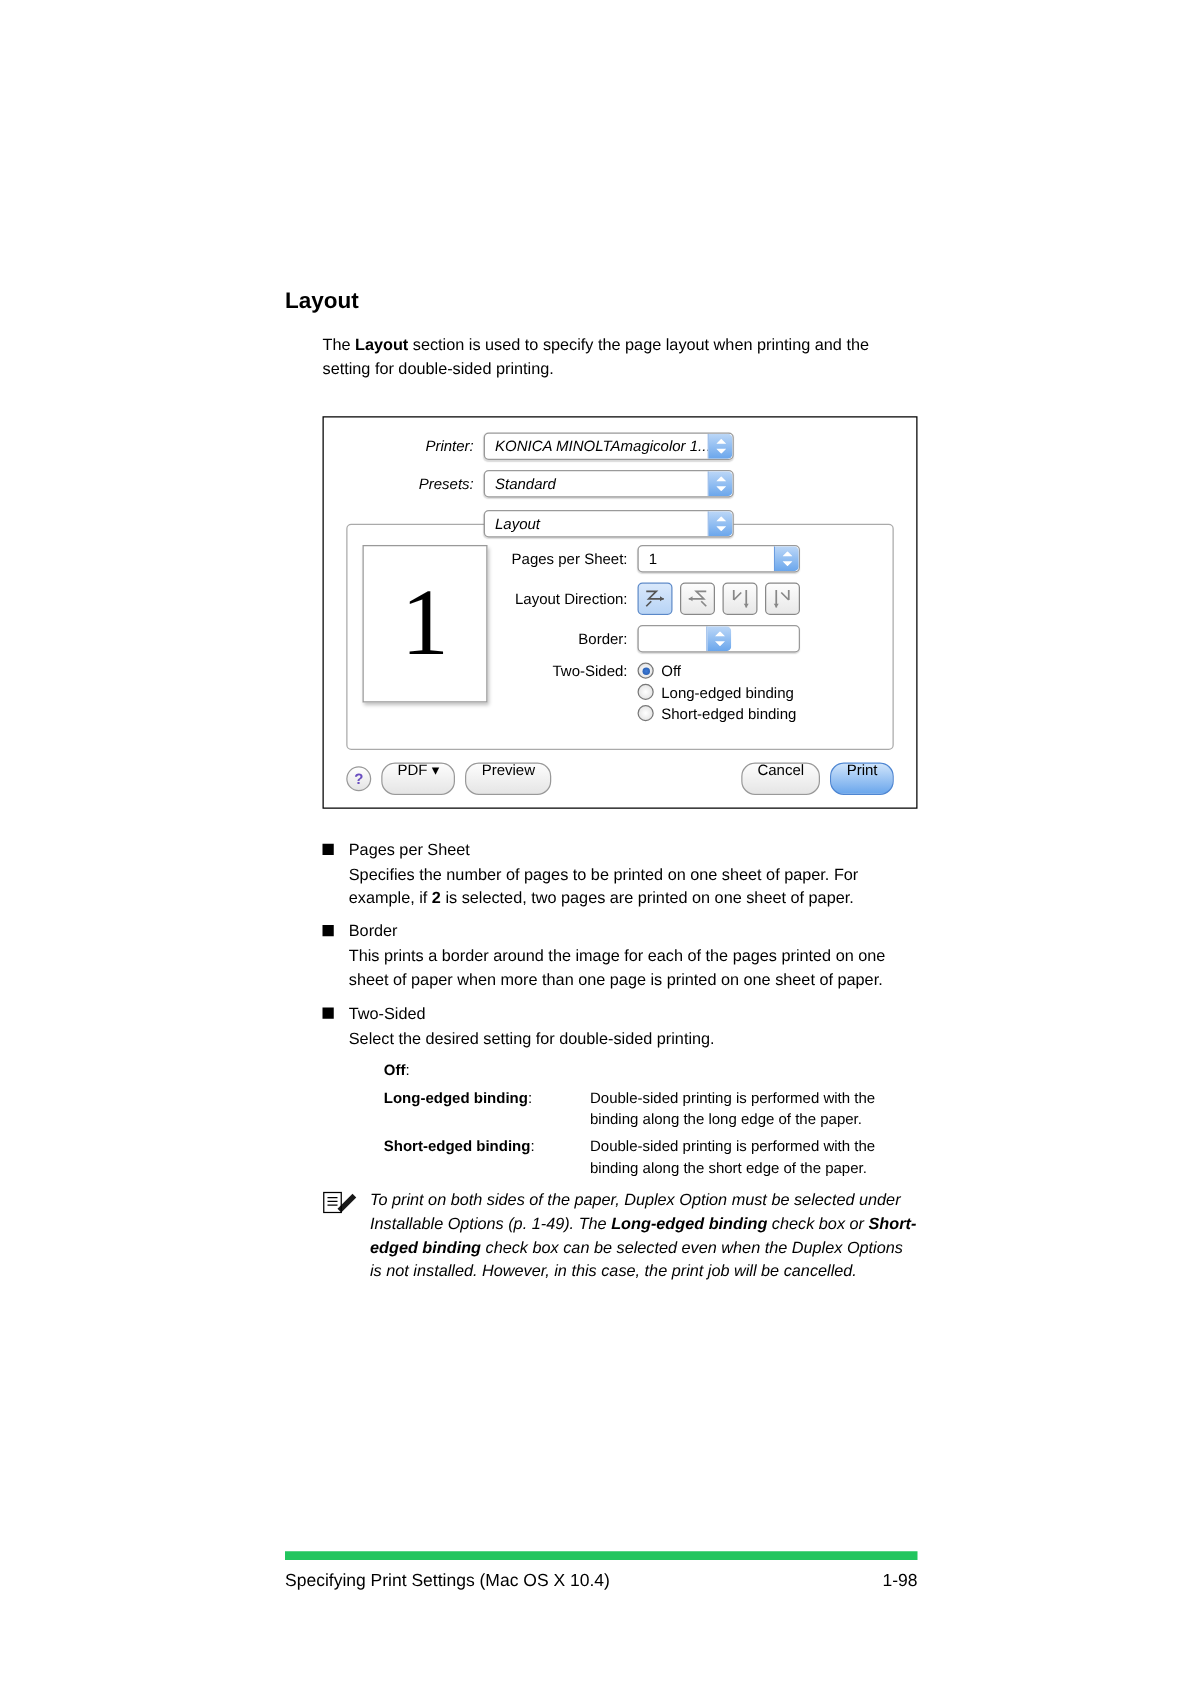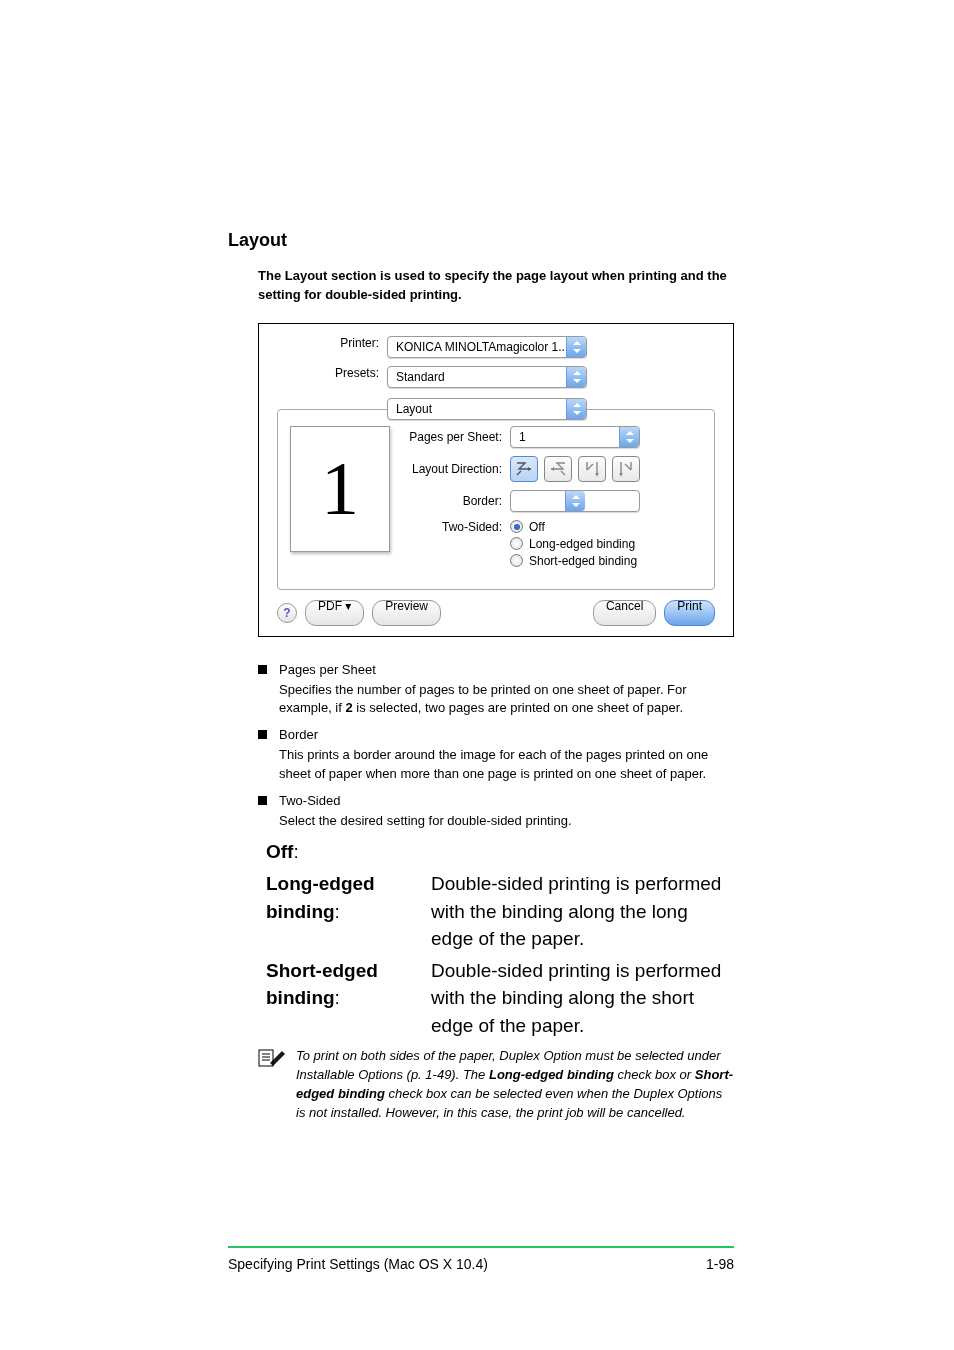--- a/index.html
+++ b/index.html
@@ -16,34 +16,35 @@
   }
   h3.section-title {
     font-size: 18px;
     font-weight: bold;
     margin-bottom: 16px;
   }
   .intro {
     font-size: 13px;
     line-height: 1.45;
     margin-left: 30px;
-    margin-bottom: 18px;
-    font-weight: bold;
+    margin-bottom: 28px;
   }
   .dialog-wrap {
     margin-left: 30px;
     border: 1px solid #000;
     padding: 12px 18px 10px 18px;
     margin-bottom: 24px;
     font-family: "Lucida Grande", Arial, sans-serif;
     font-size: 12px;
   }
   .row {
     display: flex;
+    align-items: center;
     margin-bottom: 8px;
+    font-style: italic;
   }
   .row .rlabel {
     width: 110px;
     text-align: right;
     padding-right: 8px;
     color: #000;
   }
   .aqua-select {
     display: flex;
     align-items: center;
@@ -164,22 +165,22 @@
   .square {
     width:9px; height:9px; background:#000; margin-top:4px; flex:0 0 auto;
   }
   .bullet-body {
     margin-left: 12px;
     font-size: 13px;
     line-height: 1.45;
   }
   .bullet-body .bt { display:block; margin-bottom:1px; }
   .def-table {
-    margin-left: 38px;
-    font-size:19px;
+    margin-left: 79px;
+    font-size:12px;
     line-height:1.45;
     margin-top:4px;
   }
   .def-row { display:flex; margin-bottom:4px; }
   .def-term { width:165px; flex:0 0 auto; }
   .def-desc { flex:1; }
   .def-term b { font-weight:bold; }
 
   .note-block {
     display:flex;
@@ -193,21 +194,21 @@
     font-style: italic;
     line-height:1.45;
   }
   .note-text b { font-style: italic; font-weight:bold; }
 
   .pagefoot {
     position:absolute;
     bottom: 78px;
     left: 228px;
     right: 220px;
-    border-top: 2px solid #22c55e;
+    border-top: 7px solid #22c55e;
     padding-top: 8px;
     display:flex;
     justify-content:space-between;
     font-size: 14px;
   }
 </style>
 </head>
 <body>
 
 <div class="page">

